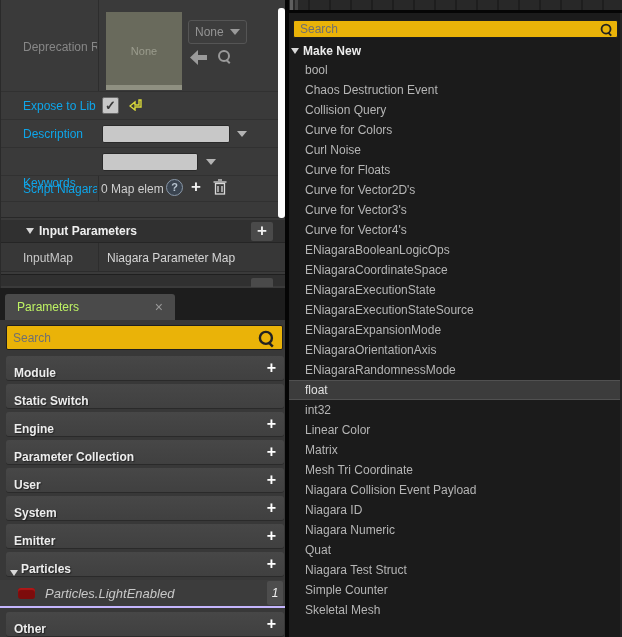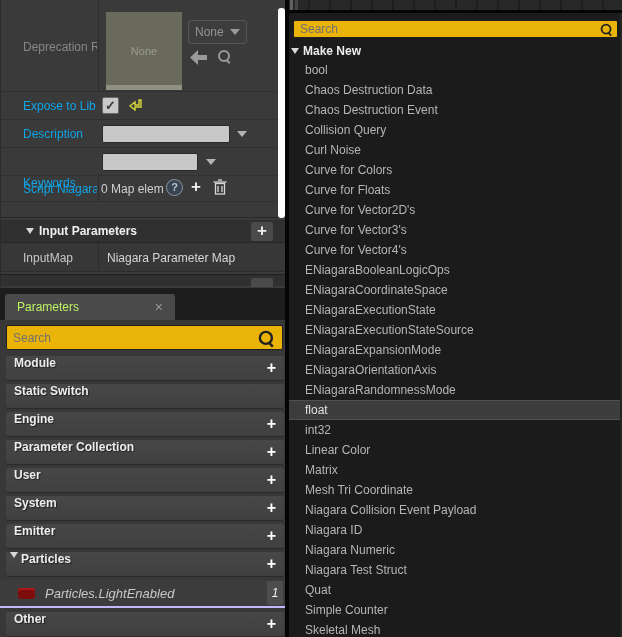--- a/index.html
+++ b/index.html
@@ -59,21 +59,21 @@
   #params-tab { position:absolute; left:5px; top:6px; width:170px; height:26px; background:#4a4a4a; border-radius:3px 3px 0 0; display:flex; align-items:center; padding:0 12px; }
   #params-tab .tlabel { color:#bef264; font-size:12px; flex:1; }
   #params-tab .tclose { color:#9a9a9a; font-size:14px; cursor:default; }
   #params-body { position:absolute; left:0; top:320px; width:285px; height:317px; background:#383838; }
   .searchbox { position:relative; background:#eab308; border:1px solid #1f1f1f; border-radius:2px; }
   .searchbox input { width:100%; height:100%; background:transparent; border:none; outline:none; font-family:"Liberation Sans",sans-serif; font-size:12px; color:#555; padding:0 22px 0 6px; }
   .searchbox input::placeholder { color:#707070; }
   .searchbox .mag { position:absolute; right:3px; top:3px; }
   #params-search { position:absolute; left:6px; top:5px; width:277px; height:25px; }
   #cat-list { position:absolute; left:0; top:36px; width:285px; }
-  .cat-row { position:relative; margin:0 1px 4px 6px; height:24px; background:linear-gradient(#474747,#404040); border-radius:3px; box-shadow:0 1px 0 #2a2a2a; display:flex; align-items:flex-start; padding:0 8px; }
+  .cat-row { position:relative; margin:0 1px 4px 6px; height:24px; background:linear-gradient(#474747,#404040); border-radius:3px; box-shadow:0 1px 0 #2a2a2a; display:flex; align-items:flex-end; padding:0 8px; }
   .cat-label { font-weight:bold; color:#ededed; font-size:12px; text-shadow:1px 1px 1px #222; }
   .cat-plus { position:absolute; right:8px; top:3px; color:#fff; font-size:16px; font-weight:bold; line-height:18px; }
   .cat-tri { margin:0 3px 0 -4px; }
   .child-row { position:relative; margin:0 0 4px 0; height:28px; background:#3c3c3c; border-bottom:2px solid #c4b5fd; display:flex; align-items:center; }
   .pill { width:17px; height:11px; margin-left:18px; background:#7d0c0c; border-radius:3px; box-shadow:inset 0 2px 1px #b01818; }
   .child-label { font-style:italic; color:#c8c8c8; font-size:13px; margin-left:10px; flex:1; }
   .count-badge { width:16px; height:24px; margin-right:2px; background:#4d4d4d; border-radius:2px; color:#f0f0f0; font-style:italic; font-size:12px; text-align:center; line-height:24px; }
   
   #right { position:absolute; left:285px; top:0; width:337px; height:637px; background:#1b1b1b; border-left:4px solid #050505; }
   #rtop { position:absolute; left:0; top:0; width:333px; height:13px;
@@ -240,45 +240,44 @@
     <div id="type-search" class="searchbox">
       <input type="text" placeholder="Search" style="">
       <span class="mag dark"></span>
     </div>
     <div id="makenew">
       <span class="tri"></span>
       <span class="mn">Make New</span>
     </div>
     <div id="type-list">
         <div class="type-item">bool</div>
-        <div class="type-item">Chaos Destruction Data</div>
         <div class="type-item">Chaos Destruction Event</div>
         <div class="type-item">Collision Query</div>
+        <div class="type-item">Curve for Colors</div>
         <div class="type-item">Curl Noise</div>
-        <div class="type-item">Curve for Colors</div>
         <div class="type-item">Curve for Floats</div>
         <div class="type-item">Curve for Vector2D's</div>
         <div class="type-item">Curve for Vector3's</div>
         <div class="type-item">Curve for Vector4's</div>
         <div class="type-item">ENiagaraBooleanLogicOps</div>
         <div class="type-item">ENiagaraCoordinateSpace</div>
         <div class="type-item">ENiagaraExecutionState</div>
         <div class="type-item">ENiagaraExecutionStateSource</div>
         <div class="type-item">ENiagaraExpansionMode</div>
         <div class="type-item">ENiagaraOrientationAxis</div>
         <div class="type-item">ENiagaraRandomnessMode</div>
         <div class="type-item hl">float</div>
         <div class="type-item">int32</div>
         <div class="type-item">Linear Color</div>
         <div class="type-item">Matrix</div>
         <div class="type-item">Mesh Tri Coordinate</div>
         <div class="type-item">Niagara Collision Event Payload</div>
         <div class="type-item">Niagara ID</div>
         <div class="type-item">Niagara Numeric</div>
+        <div class="type-item">Quat</div>
         <div class="type-item">Niagara Test Struct</div>
-        <div class="type-item">Quat</div>
         <div class="type-item">Simple Counter</div>
         <div class="type-item">Skeletal Mesh</div>
       </div>
     <div id="right-sliver"></div>
   </div>
 
 </div>
 
 </body></html>

